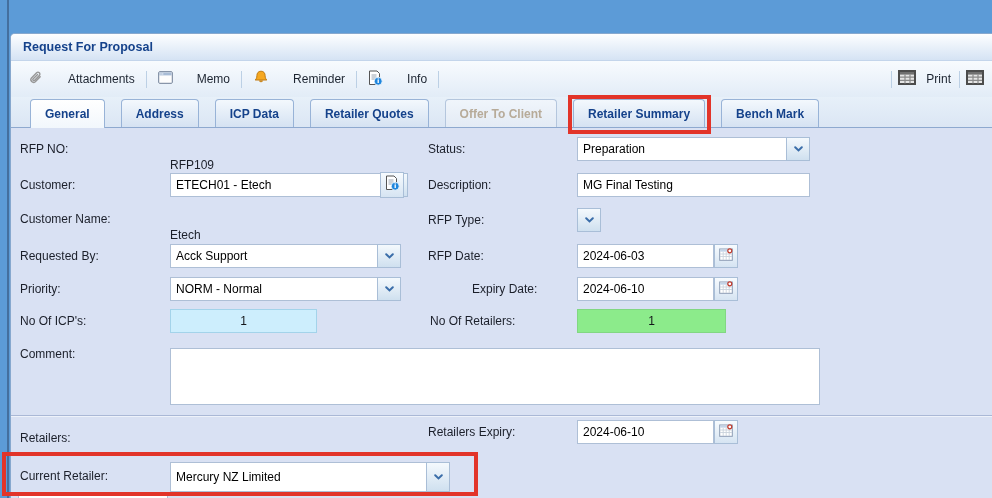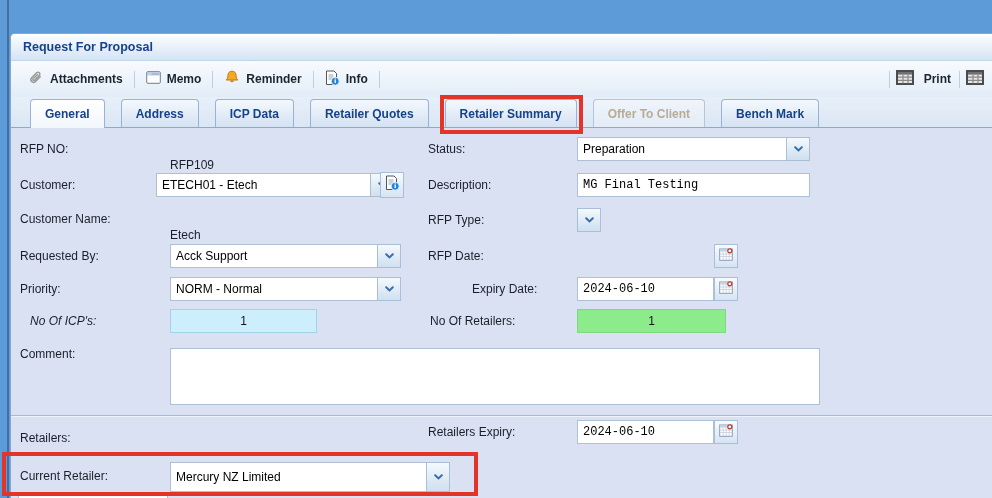--- a/index.html
+++ b/index.html
@@ -16,22 +16,22 @@
 
   .titlebar { height:27px; flex:0 0 27px;
     background:linear-gradient(#fdfeff,#d5e3f4);
     border-bottom:1px solid #c4d5eb; border-radius:4px 0 0 0;
     display:flex; align-items:center; padding-left:12px;
     color:#15428b; font-weight:bold; font-size:12.5px; }
 
   .toolbar { height:36px; flex:0 0 36px;
     background:linear-gradient(#f8fbfe,#e2ecf7);
     display:flex; align-items:center; padding:0 4px 0 8px; }
-  .tb-btn { display:flex; align-items:center; gap:6px; padding:0 9px;
-    font-size:12px; color:#1c2430; height:24px; cursor:default; border-radius:3px;font-weight:bold; }
+  .tb-btn { display:flex; align-items:center; gap:24px; padding:0 9px;
+    font-size:12px; color:#1c2430; height:24px; cursor:default; border-radius:3px; }
   .tb-sep { width:1px; height:17px; background:#bcd0e5; margin:0 2px; }
   .tb-right { margin-left:auto; display:flex; align-items:center;text-align:right; }
   .tb-icon-btn { display:flex; align-items:center; justify-content:center;
     width:26px; height:24px; }
 
   .tabstrip { height:31px; flex:0 0 31px; display:flex; align-items:flex-end;
     padding-left:3px; background:linear-gradient(#e7f0f9,#dbe6f4);
     border-bottom:1px solid #8ea9cf; }
   .tab { position:relative; height:28px; padding:0 14px; margin-left:16px;
     display:flex; align-items:center;
@@ -52,21 +52,21 @@
 
   .combo { position:absolute; height:24px; display:flex; }
   .combo .cfield { flex:1; background:#fff; border:1px solid #aebfd6;
     border-right:none; font-size:12px; color:#000;
     display:flex; align-items:center; padding-left:5px; overflow:hidden; white-space:nowrap; }
   .trigger { width:24px; flex:0 0 24px; background:linear-gradient(#f4f9fd,#cfe0ef);
     border:1px solid #a9bed7; display:flex; align-items:center; justify-content:center;
     cursor:pointer; }
 
   .tinput { position:absolute; height:24px; border:1px solid #aebfd6; background:#fff;
-    font-size:12px; color:#000; padding:0 5px; font-family:Liberation Mono, monospace; }
+    font-size:12px; color:#000; padding:0 5px; font-family:Liberation Sans, sans-serif; }
   .tarea { position:absolute; border:1px solid #aebfd6; background:#fff; resize:none;
     font-size:12px; font-family:"Liberation Sans",sans-serif; padding:3px 5px; }
 
   .countbox { position:absolute; height:24px; display:flex; align-items:center;
     justify-content:center; font-size:12px; color:#14161a; }
   .countbox.blue { background:#cdeefd; border:1px solid #a3d3ea; }
   .countbox.green { background:#8ceb8b; border:1px solid #82d782; }
 
   .iconbtn { position:absolute; width:24px; height:26px;
     background:linear-gradient(#f7fbfe,#d6e4f2); border:1px solid #a9bed7;
@@ -163,45 +163,45 @@
         </span>
       </div>
     </div>
   </div>
 
   <div class="tabstrip">
     <div class="tab active">General</div>
     <div class="tab">Address</div>
     <div class="tab">ICP Data</div>
     <div class="tab">Retailer Quotes</div>
+    <div class="tab disabled">Offer To Client</div>
     <div class="tab">
       <span>Retailer Summary</span>
       <span class="tab-annotation"></span>
     </div>
-    <div class="tab disabled">Offer To Client</div>
     <div class="tab">Bench Mark</div>
   </div>
 
   <div class="formarea">
 
     <span class="flabel" style="left:9px; top:14px;">RFP NO:</span>
     <span class="fstatic" style="left:159px; top:14px;">RFP109</span>
 
     <span class="flabel" style="left:417px; top:14px;">Status:</span>
     <div class="combo" style="left:566px; top:9px; width:233px;">
       <div class="cfield">Preparation</div>
       <div class="trigger">
         <svg width="9" height="6" viewBox="0 0 9 6">
             <path d="M1.2 1.2 L4.5 4.4 L7.8 1.2" fill="none" stroke="#3a6da9" stroke-width="2" stroke-linecap="round"></path>
           </svg>
       </div>
     </div>
 
     <span class="flabel" style="left:9px; top:50px;">Customer:</span>
-    <div class="combo" style="left:145px; top:45px; width:238px;">
+    <div class="combo" style="left:159px; top:45px; width:238px;">
       <div class="cfield">ETECH01 - Etech</div>
       <div class="trigger">
         <svg width="9" height="6" viewBox="0 0 9 6">
             <path d="M1.2 1.2 L4.5 4.4 L7.8 1.2" fill="none" stroke="#3a6da9" stroke-width="2" stroke-linecap="round"></path>
           </svg>
       </div>
     </div>
     <div class="iconbtn" style="left:369px; top:44px;">
       <span>
         <svg width="15" height="16" viewBox="0 0 15 16">
@@ -233,20 +233,21 @@
     <div class="combo" style="left:159px; top:116px; width:231px;">
       <div class="cfield">Acck Support</div>
       <div class="trigger">
         <svg width="9" height="6" viewBox="0 0 9 6">
             <path d="M1.2 1.2 L4.5 4.4 L7.8 1.2" fill="none" stroke="#3a6da9" stroke-width="2" stroke-linecap="round"></path>
           </svg>
       </div>
     </div>
 
     <span class="flabel" style="left:417px; top:121px;">RFP Date:</span>
+    <input class="tinput" style="left: 566px; top: 116px; width: 137px;" value="2024-06-03">
     <div class="iconbtn" style="left:703px; top:116px; height:24px;">
       <span>
         <svg width="14" height="13" viewBox="0 0 14 13">
             <rect x="0.7" y="1" width="12.6" height="11.3" fill="#fff" stroke="#8b9cb4"></rect>
             <rect x="1.2" y="1.5" width="11.6" height="2.2" fill="#c3d4e8"></rect>
             <path d="M1 6 h12 M1 8.5 h12 M4.2 4 v8 M7.2 4 v8 M10.2 4 v8" stroke="#c9d2dd" stroke-width="0.9"></path>
             <circle cx="10.8" cy="2.8" r="2" fill="#fff" stroke="#c0392b" stroke-width="1.2"></circle>
           </svg>
       </span>
     </div>
@@ -267,21 +268,21 @@
       <span>
         <svg width="14" height="13" viewBox="0 0 14 13">
             <rect x="0.7" y="1" width="12.6" height="11.3" fill="#fff" stroke="#8b9cb4"></rect>
             <rect x="1.2" y="1.5" width="11.6" height="2.2" fill="#c3d4e8"></rect>
             <path d="M1 6 h12 M1 8.5 h12 M4.2 4 v8 M7.2 4 v8 M10.2 4 v8" stroke="#c9d2dd" stroke-width="0.9"></path>
             <circle cx="10.8" cy="2.8" r="2" fill="#fff" stroke="#c0392b" stroke-width="1.2"></circle>
           </svg>
       </span>
     </div>
 
-    <span class="flabel" style="left:19px; top:186px;font-style:italic;">No Of ICP's:</span>
+    <span class="flabel" style="left:9px; top:186px;">No Of ICP's:</span>
     <div class="countbox blue" style="left:159px; top:181px; width:147px;">
       <span>1</span>
     </div>
 
     <span class="flabel" style="left:419px; top:186px;">No Of Retailers:</span>
     <div class="countbox green" style="left:566px; top:181px; width:149px;">
       <span>1</span>
     </div>
 
     <span class="flabel" style="left:9px; top:219px;">Comment:</span>

